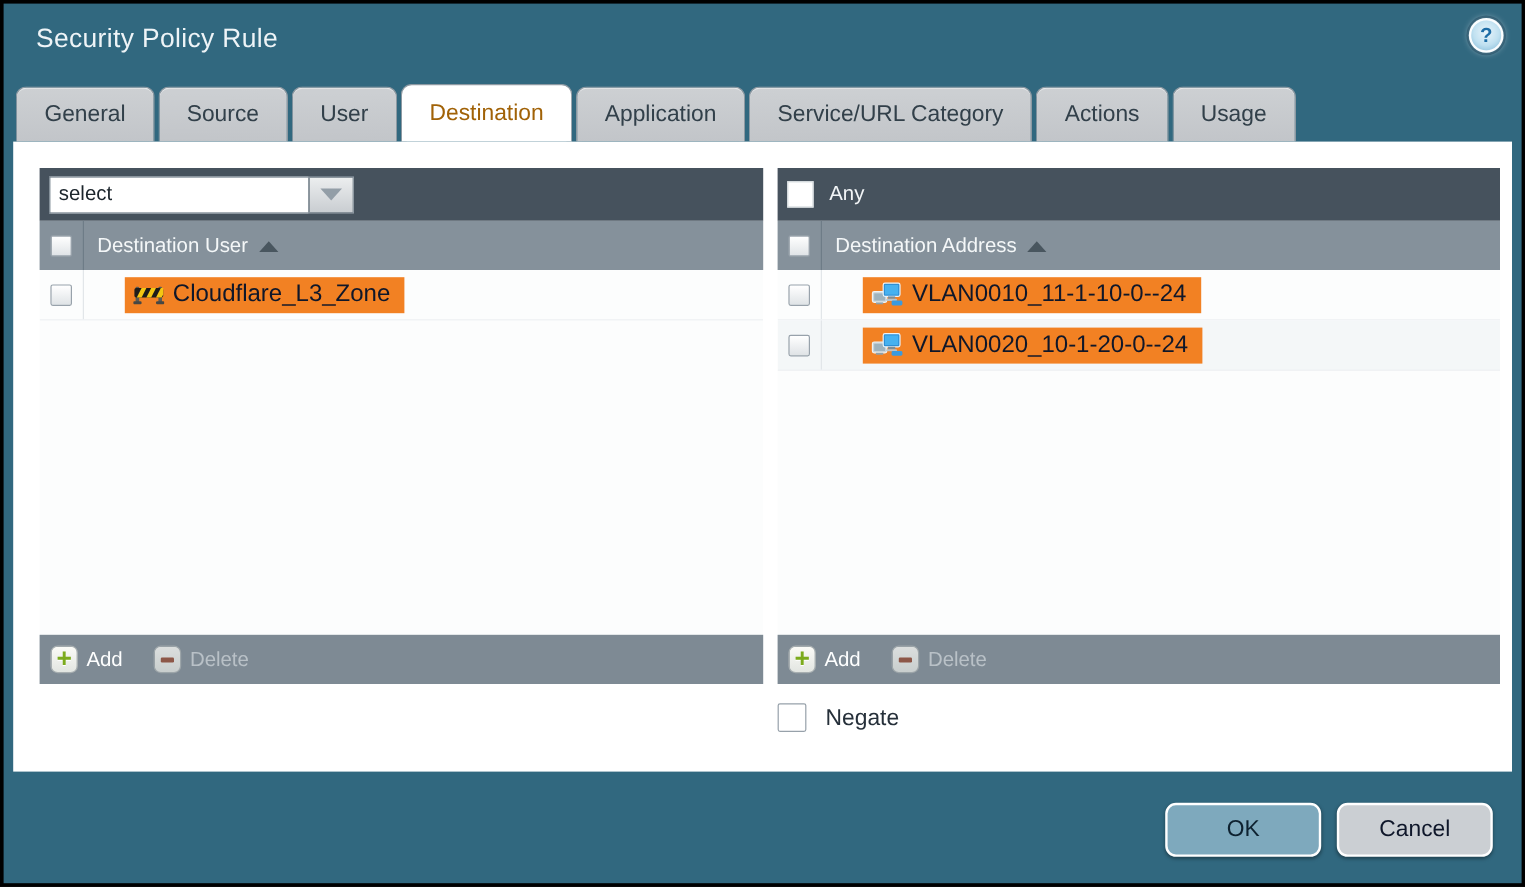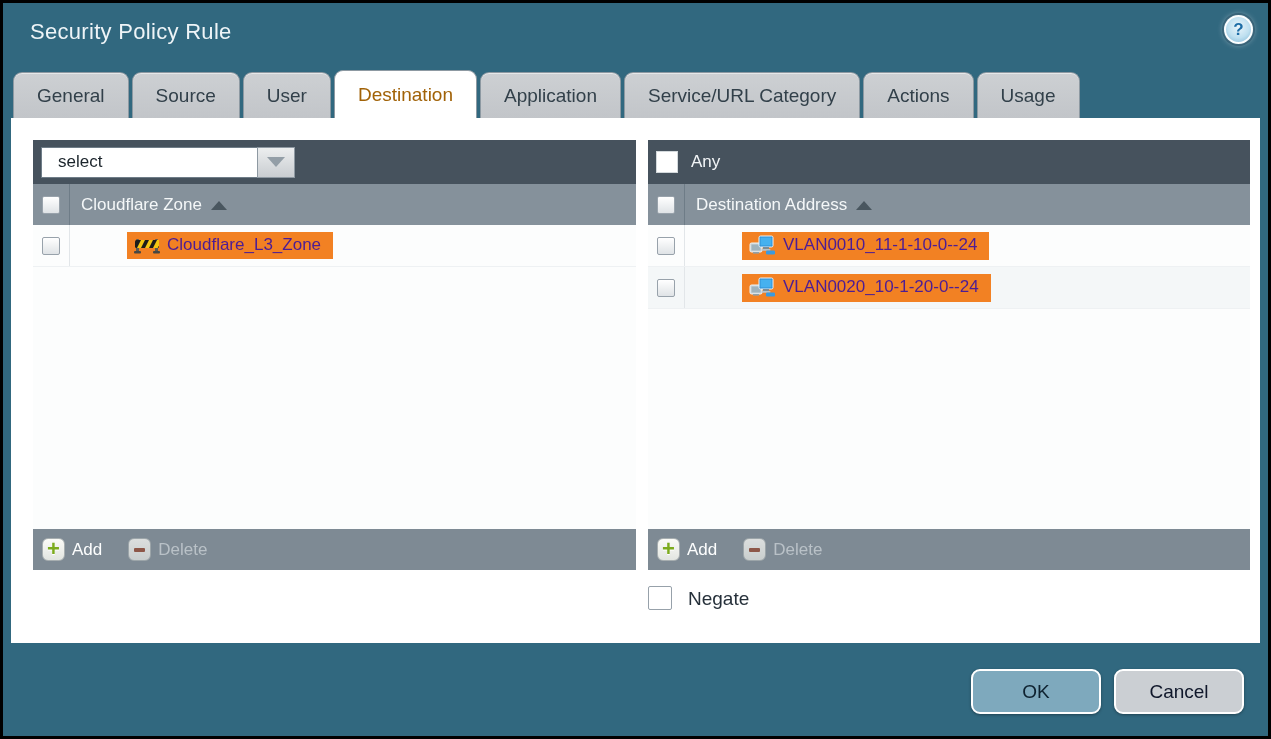--- a/index.html
+++ b/index.html
@@ -28,21 +28,21 @@
   
   .content { position:absolute; left:8px; right:8px; top:115px; height:525px; background:#fff; z-index:2; }
 
   
   .panel { position:absolute; top:22px; height:430px; display:flex; flex-direction:column; }
   .panel-left  { left:22px;  width:603px; }
   .panel-right { left:637px; width:602px; }
 
   .panel-top { height:44px; background:#46525d; display:flex; align-items:center; padding-left:8px; flex:0 0 auto; }
   .filter-wrap { display:flex; height:31px; }
-  .filter-input { width:216px; height:31px; border:1px solid #6f7d88; border-right:none; padding:0 16px;
+  .filter-input { width:216px; height:31px; border:1px solid #6f7d88; border-right:none; padding:0 7px;
     font-size:17px; color:#1b242b; font-family:inherit; outline:none; }
   .filter-btn { width:38px; height:31px; background:linear-gradient(#eceeef,#c9cdd1); border:1px solid #8e99a2;
     display:flex; align-items:center; justify-content:center; cursor:pointer; }
   .tri-down { width:0; height:0; border-left:9px solid transparent; border-right:9px solid transparent;
     border-top:10px solid #939ea7; }
 
   .any-check { width:22px; height:22px; background:#fff; border:1px solid #d3d9dc; margin-right:13px; cursor:pointer; }
   .any-label { color:#f2f5f7; font-size:17px; }
 
   .colhead { height:41px; background:#85919b; display:flex; align-items:stretch; flex:0 0 auto; }
@@ -50,22 +50,22 @@
   .checkbox { width:18px; height:18px; background:linear-gradient(#ffffff,#dfe3e6); border:1px solid #98a2ab;
     border-radius:2px; cursor:pointer; }
   .colhead-label { display:flex; align-items:center; gap:9px; padding-left:11px; color:#f4f7f8; font-size:17px; }
   .tri-sort { width:0; height:0; border-left:8px solid transparent; border-right:8px solid transparent;
     border-bottom:9px solid #49565f; margin-top:2px; cursor:pointer; }
 
   .panel-body { flex:1 1 auto; background:#fcfdfd; overflow:hidden; }
   .row { height:42px; display:flex; align-items:center; border-bottom:1px solid #eef1f3; }
   .row.alt { background:#f4f7f8; }
   .row .cb-col { border-right:1px solid #e2e6e9; align-self:stretch; }
-  .chip { margin-left:57px; display:inline-flex; align-items:center; gap:7px; background:#f28123;
-    color:#4c1d95; font-size:17px; padding:3px 12px 4px 7px; cursor:pointer; }
+  .chip { margin-left:34px; display:inline-flex; align-items:center; gap:7px; background:#f28123;
+    color:#0f172a; font-size:20px; padding:3px 12px 4px 7px; cursor:pointer; }
   .chip svg { display:block; }
 
   .panel-foot { height:41px; background:#7e8a94; display:flex; align-items:center; gap:26px; padding-left:9px; flex:0 0 auto; }
   .foot-btn { display:flex; align-items:center; gap:7px; cursor:pointer; }
   .icon-sq { width:23px; height:23px; border-radius:6px; border:1px solid #a7aeb0;
     background:linear-gradient(#fbfbf7,#e2e5e1); display:flex; align-items:center; justify-content:center; }
   .plus { color:#7cab1d; font-size:22px; font-weight:bold; line-height:1; margin-top:-2px; text-shadow:0 1px 0 #fff; }
   .minus { width:11px; height:4px; background:#93472f; border-radius:1px; }
   .foot-label { color:#fdfefe; font-size:17px; }
   .foot-btn.disabled .icon-sq { opacity:.75; }
@@ -128,21 +128,21 @@
           <div class="filter-btn">
             <div class="tri-down"></div>
           </div>
         </div>
       </div>
       <div class="colhead">
         <div class="cb-col">
             <div class="checkbox"></div>
           </div>
         <div class="colhead-label">
-          <span>Cloudflare Zone</span>
+          <span>Destination User</span>
           <div class="tri-sort"></div>
         </div>
       </div>
       <div class="panel-body" id="zone-rows">
           <div class="row">
     <div class="cb-col">
               <div class="checkbox"></div>
             </div>
     <div class="chip">
       <svg width="26" height="19" viewBox="0 0 26 19">

